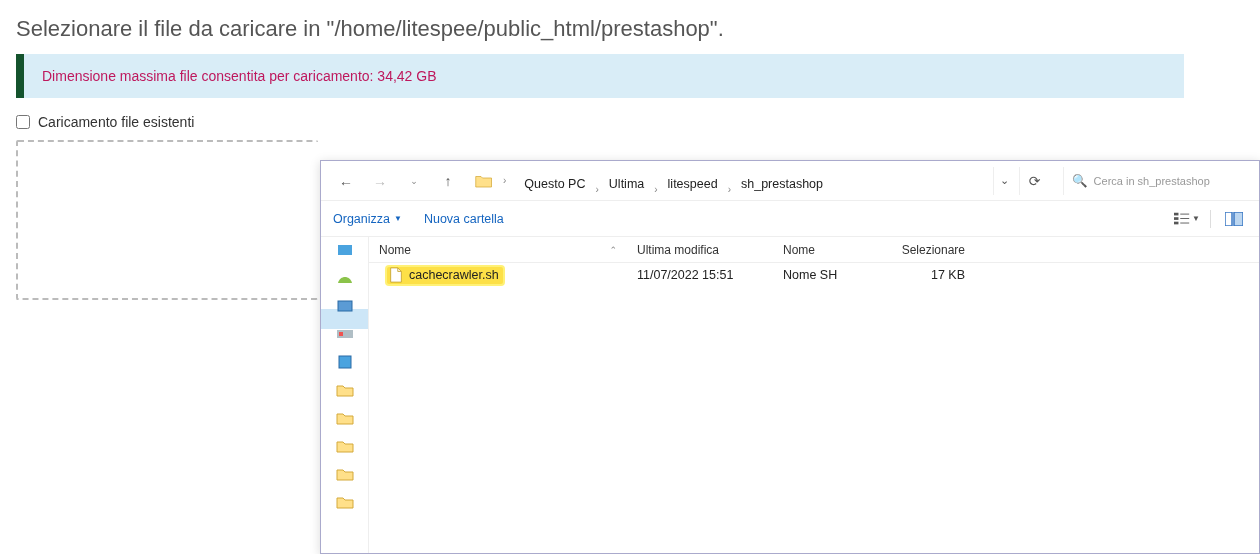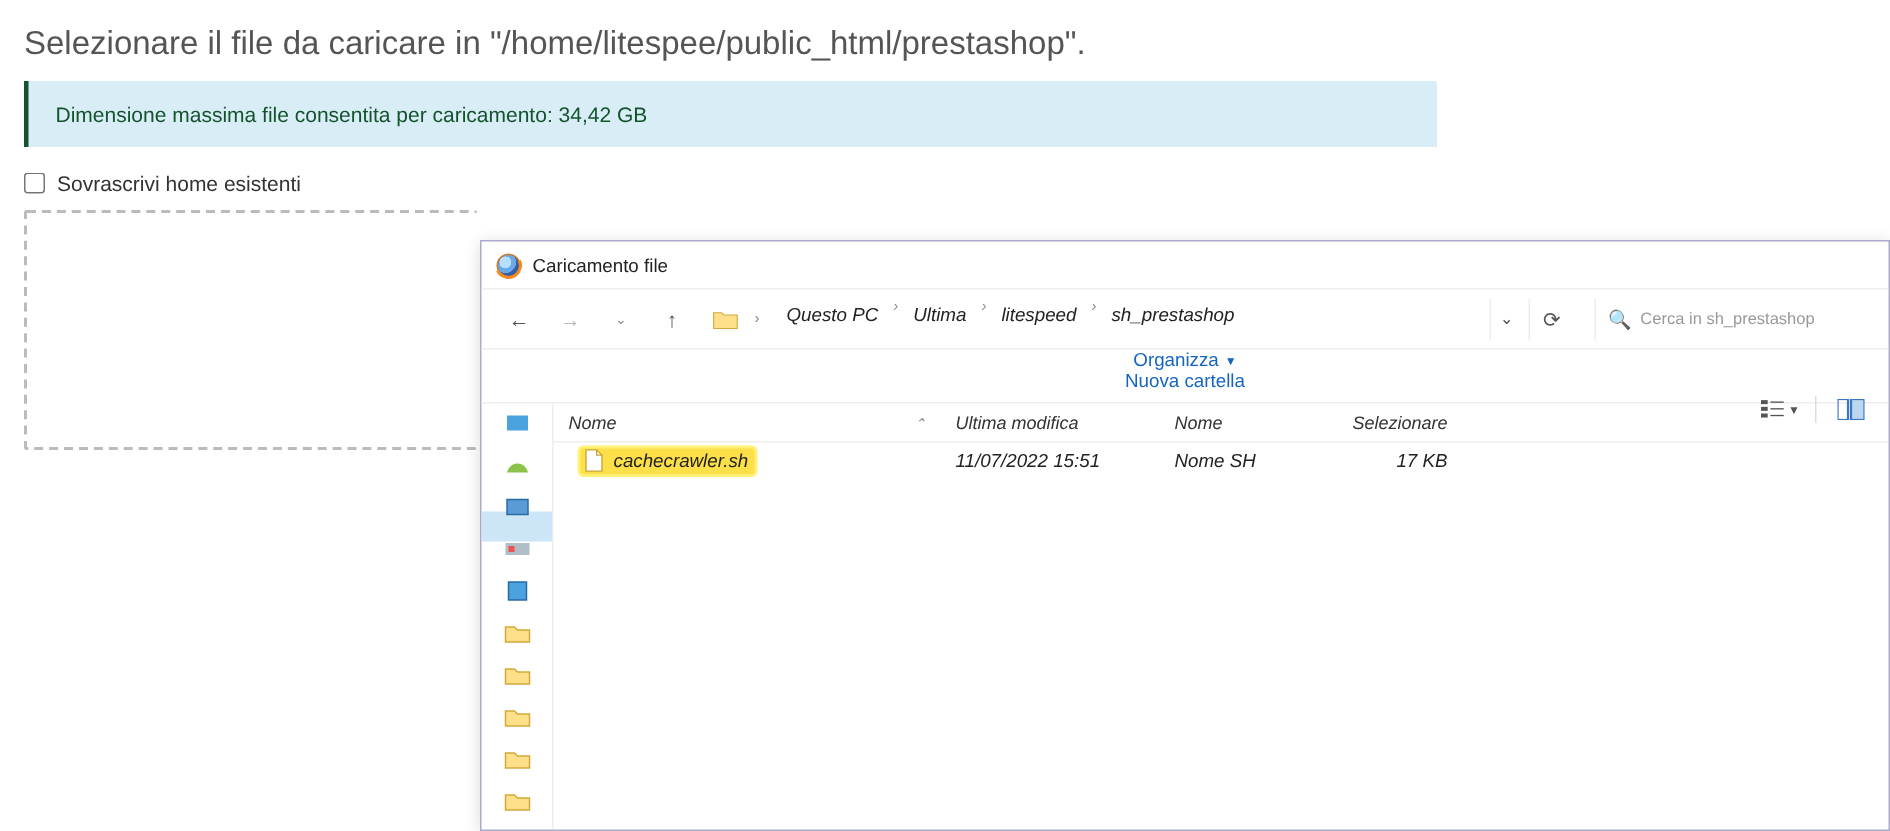--- a/index.html
+++ b/index.html
@@ -14,25 +14,25 @@
     position: relative;
   }
   .page-title {
     font-size: 22px;
     color: #555;
     padding: 16px 16px 12px 16px;
     font-weight: 400;
   }
   .info-bar {
     margin: 0 16px 16px 16px;
-    width: 942px;
+    width: 1168px;
     background: #d9edf7;
-    border-left: 3px solid #14532d;
+    border-left: 8px solid #14532d;
     padding: 14px 18px;
-    color: #14532d;
+    color: #be185d;
     font-size: 14px;
   }
   .overwrite-row {
     padding: 0 16px 10px 16px;
     display: flex;
     align-items: center;
     gap: 8px;
     font-size: 14px;
     color: #333;
   }
@@ -99,28 +99,27 @@
     display: flex; align-items: center; justify-content: center;
     color: #555; font-size: 14px;
     background: transparent; border: none;
   }
   .bc-folder {
     width: 22px; height: 22px; margin: 0 2px 0 6px;
     display: flex; align-items: center; justify-content: center;
   }
   .folder-svg { width: 18px; height: 16px; }
   .breadcrumb {
-    display: flex; align-items: flex-start; gap: 2px;
+    display: flex; align-items: flex-end; gap: 2px;
     flex: 1;
     height: 28px;
     padding: 0 6px;
     font-size: 12.5px;
     color: #222;
     overflow: hidden;
-    font-style: italic;
   }
   .bc-seg { padding: 4px 6px; white-space: nowrap; }
   .bc-chev { color: #888; font-size: 10px; padding: 0 2px; }
   .bc-dd {
     width: 22px; height: 28px; display:flex; align-items:center; justify-content:center;
     border-left: 1px solid #eee; color:#555; font-size:11px;
   }
   .refresh-btn {
     width: 30px; height: 28px; display:flex; align-items:center; justify-content:center;
     border-left: 1px solid #eee; color:#555; font-size:14px;
@@ -136,23 +135,23 @@
   }
   .search-box input {
     border: none; outline: none; width: 100%; font-size: 11px; color:#555;
   }
   .search-box input::placeholder { color: #999; }
 
   .win-toolbar {
     height: 36px;
     display: flex; align-items: center;
     padding: 0 12px;
+    gap: 22px;
     border-bottom: 1px solid #eee;
     font-size: 12.5px;
-    flex-direction: column;
   }
   .tb-link { color: #1565c0; display:flex; align-items:center; gap:4px; }
   .tb-link .caret { font-size: 8px; color:#1565c0; }
   .tb-right { margin-left: auto; display:flex; align-items:center; gap:10px; color:#555; }
   .tb-icon { width:26px; height:24px; display:flex; align-items:center; justify-content:center; }
   .tb-sep { width:1px; height:18px; background:#ddd; }
 
   .win-body {
     flex: 1;
     display: flex;
@@ -173,21 +172,21 @@
   .nav-ic { width:18px; height:14px; }
   .nav-sel {
     position:absolute; left:0; right:0; top: 72px; height:20px; background:#cde6f7;
   }
   .file-pane { flex: 1; display: flex; flex-direction: column; }
   .col-head {
     height: 26px; display:flex; align-items:center;
     border-bottom: 1px solid #eee;
     font-size: 12px; color:#333;
   }
-  .col { padding: 0 10px; font-style: italic; }
+  .col { padding: 0 10px; }
   .col-name { width: 258px; display:flex; align-items:center; gap:6px;}
   .col-date { width: 146px; }
   .col-type { width: 116px; }
   .col-size { width: 86px; text-align: right; }
   .sort-ind { color:#888; font-size:9px; margin-left:auto; }
   .file-list { flex:1; }
   .file-row {
     height: 24px; display:flex; align-items:center;
     font-size: 12.5px; color:#222;
   }
@@ -200,30 +199,26 @@
     padding: 0 4px 1px 2px;
   }
 </style>
 </head>
 <body>
 
 <div class="page-title">Selezionare il file da caricare in "/home/litespee/public_html/prestashop".</div>
 <div class="info-bar">Dimensione massima file consentita per caricamento: 34,42 GB</div>
 <div class="overwrite-row">
   <input type="checkbox" style="">
-  <span>Sovrascrivi home esistenti</span>
+  <span>Caricamento file esistenti</span>
 </div>
 <div class="dropzone"></div>
 
 <div class="win-dialog">
 
-  <div class="win-title">
-    <span class="ff-icon"></span>
-    <span>Caricamento file</span>
-  </div>
 
   <div class="win-nav">
     <button class="nav-btn">←</button>
     <button class="nav-btn" style="color:#bbb;">→</button>
     <button class="nav-btn" style="font-size:9px;color:#888;">⌄</button>
     <button class="nav-btn">↑</button>
     <span class="bc-folder">
       <svg class="folder-svg" viewBox="0 0 24 20">
           <path d="M1 4 h7 l2 2 h12 v12 h-21 z" fill="#ffe08a" stroke="#d4a93a" stroke-width="1"></path>
         </svg>

